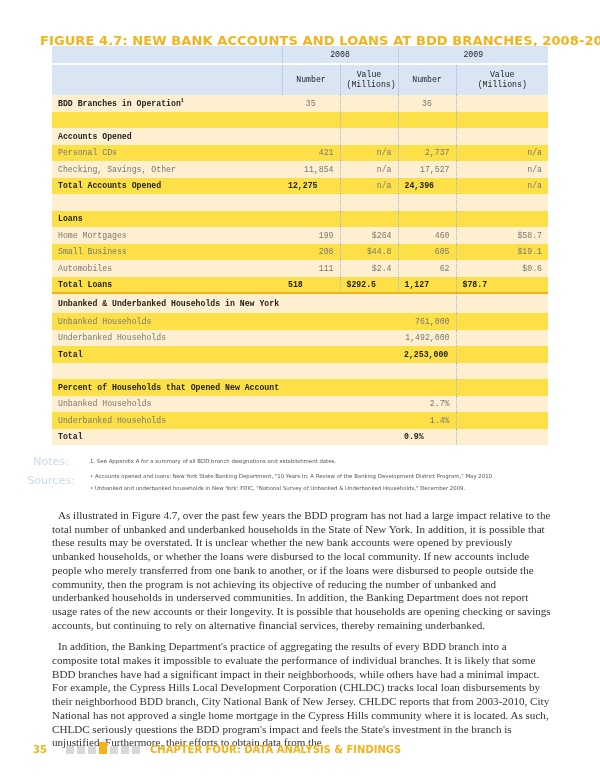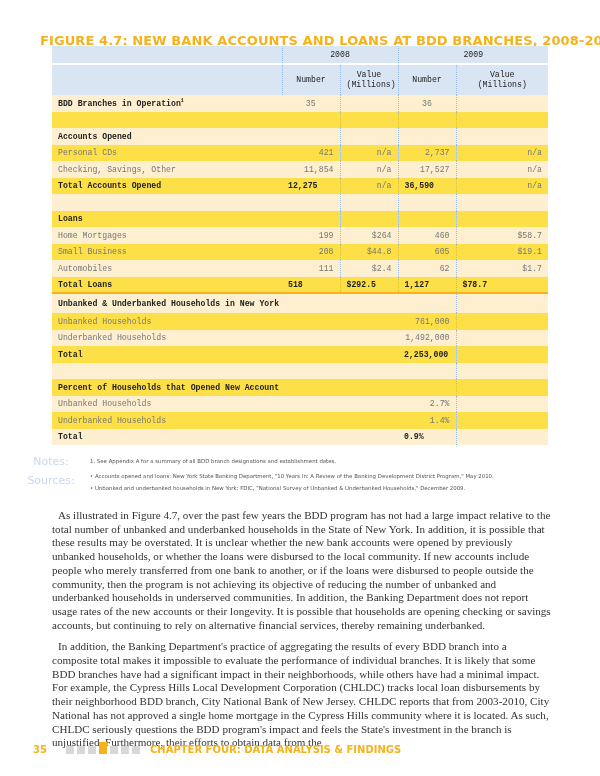--- a/index.html
+++ b/index.html
@@ -129,21 +129,21 @@
     <td class="lbl-item">Checking, Savings, Other</td>
     <td class="v dot-r">11,854</td>
     <td class="v dot-r">n/a</td>
     <td class="v dot-r">17,527</td>
     <td class="v">n/a</td>
   </tr>
   <tr class="r plain">
     <td class="lbl-total">Total Accounts Opened</td>
     <td class="vb dot-r">12,275</td>
     <td class="v dot-r">n/a</td>
-    <td class="vb dot-r">36,590</td>
+    <td class="vb dot-r">24,396</td>
     <td class="v">n/a</td>
   </tr>
   <tr class="r shade">
     <td></td>
         <td class="dot-r"></td>
         <td class="dot-r"></td>
         <td class="dot-r"></td>
         <td></td>
   </tr>
 
@@ -166,21 +166,21 @@
     <td class="v dot-r">208</td>
     <td class="v dot-r">$44.8</td>
     <td class="v dot-r">605</td>
     <td class="v">$19.1</td>
   </tr>
   <tr class="r shade">
     <td class="lbl-item">Automobiles</td>
     <td class="v dot-r">111</td>
     <td class="v dot-r">$2.4</td>
     <td class="v dot-r">62</td>
-    <td class="v">$1.7</td>
+    <td class="v">$0.6</td>
   </tr>
   <tr class="r plain">
     <td class="lbl-total">Total Loans</td>
     <td class="vb dot-r">518</td>
     <td class="vb dot-r">$292.5</td>
     <td class="vb dot-r">1,127</td>
     <td class="vb">$78.7</td>
   </tr>
 
   <tr class="r shade gold-top">

